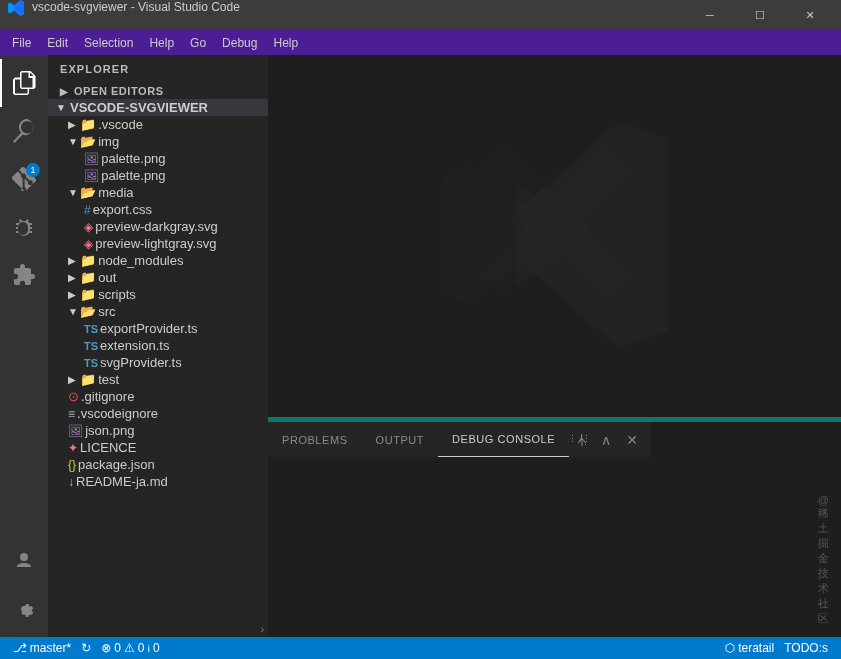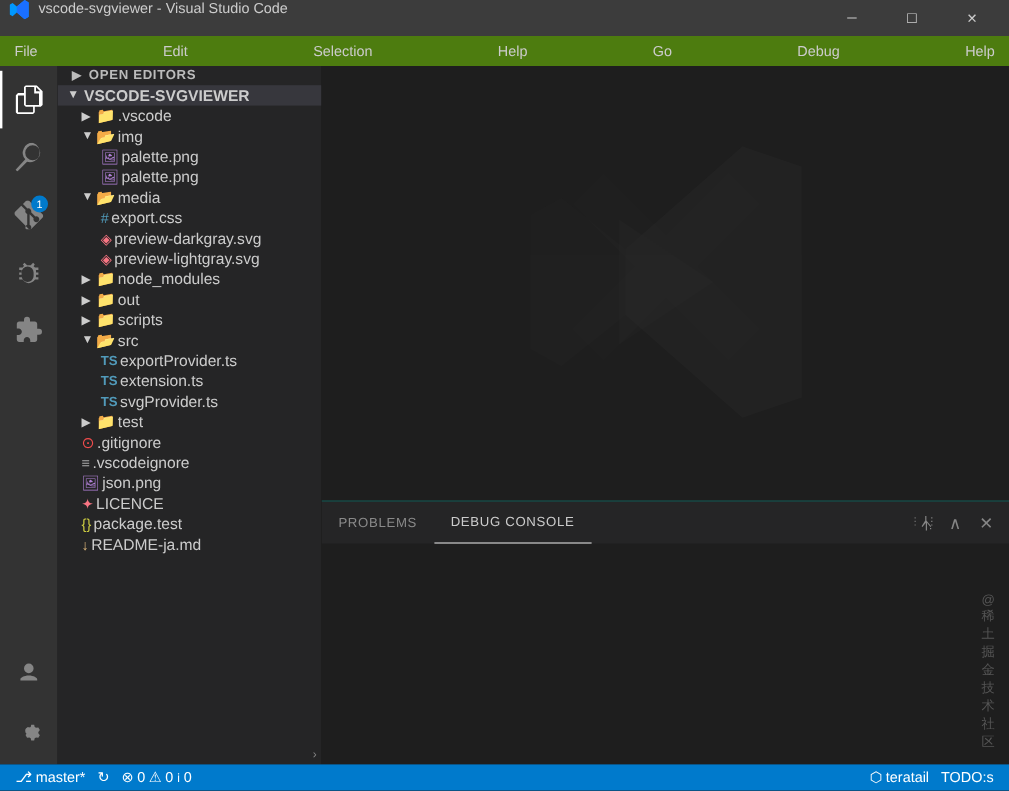--- a/index.html
+++ b/index.html
@@ -44,27 +44,26 @@
       display: flex;
       align-items: center;
       justify-content: center;
       cursor: pointer;
       font-size: 11px;
       color: #cccccc;
     }
 
     
     .menu-bar {
-      background: #4d7c0f;
+      background: #4c1d95;
       height: 25px;
       display: flex;
       align-items: center;
       padding: 0 4px;
       flex-shrink: 0;
-      justify-content: space-between;
     }
     .menu-item {
       padding: 2px 8px;
       cursor: pointer;
       font-size: 12px;
       color: #cccccc;
       height: 100%;
       display: flex;
       align-items: center;
     }
@@ -218,23 +217,23 @@
     }
     .vscode-logo svg {
       width: 260px;
       height: 260px;
     }
 
     
     .panel {
       height: 220px;
       background: #1e1e1e;
-      border-top: 1px solid #0f766e;
-      display: flex;
-      flex-direction: column;
+      border-top: 5px solid #0f766e;
+      display: flex;
+      flex-direction: row;
     }
     .panel-tabs {
       display: flex;
       align-items: center;
       background: #252526;
       height: 35px;
       flex-shrink: 0;
     }
     .panel-tab {
       padding: 0 14px;
@@ -366,20 +365,21 @@
       </svg>
     </div>
     <div class="activity-icon" style="margin-bottom:4px">
       <svg width="20" height="20" viewBox="0 0 20 20" fill="currentColor">
         <path d="M10 13a3 3 0 1 0 0-6 3 3 0 0 0 0 6zm7.94-2.06l1.28-1.57-1.28-2.22-2.01.27a5.98 5.98 0 0 0-1.03-.6L14.5 5h-2.5l-.4 1.82a5.98 5.98 0 0 0-1.03.6L8.56 7.15 7.28 9.37l1.28 1.57c-.03.35-.03.7 0 1.06L7.28 13.57l1.28 2.22 2.01-.27c.32.22.67.42 1.03.6L12 18h2.5l.4-1.82c.36-.18.71-.37 1.03-.6l2.01.27 1.28-2.22-1.28-1.57c.03-.36.03-.71 0-1.06z"></path>
       </svg>
     </div>
   </div>
 
   <div class="sidebar">
+    <div class="sidebar-header">Explorer</div>
     <div class="sidebar-scroll">
 
       <div class="tree-section-header">
         <span class="tree-arrow">▶</span>
         <span>OPEN EDITORS</span>
       </div>
 
       <div class="tree-root">
         <span class="tree-arrow" style="margin-right:4px; font-size:10px;">▼</span>
         <span>VSCODE-SVGVIEWER</span>
@@ -476,21 +476,21 @@
       <div class="tree-item tree-indent-1">
         <span class="file-icon file-icon-png">🖼</span>
         <span>json.png</span>
       </div>
       <div class="tree-item tree-indent-1">
         <span class="file-icon" style="color:#f97583;">✦</span>
         <span>LICENCE</span>
       </div>
       <div class="tree-item tree-indent-1">
         <span class="file-icon" style="color:#cbcb41;">{}</span>
-        <span>package.test</span>
+        <span>package.json</span>
       </div>
       <div class="tree-item tree-indent-1">
         <span class="file-icon" style="color:#dcb67a;">↓</span>
         <span>README-ja.md</span>
       </div>
     </div>
     <div class="sidebar-bottom-bar">
       <span class="sidebar-resize-arrow">›</span>
     </div>
   </div>
@@ -507,20 +507,21 @@
           <polygon points="30,15 50,35 70,15 80,25 60,45 80,65 70,75 50,55 30,75 20,65 40,45 20,25" fill="#cccccc" opacity="0.12"></polygon>
 
           <polygon points="35,30 65,50 35,70" fill="#cccccc" opacity="0.2"></polygon>
         </svg>
       </div>
     </div>
 
     <div class="panel">
       <div class="panel-tabs">
         <div class="panel-tab">PROBLEMS</div>
+        <div class="panel-tab">OUTPUT</div>
         <div class="panel-tab active">DEBUG CONSOLE</div>
         <div class="panel-tab-spacer"></div>
         <div class="panel-tab-actions">
           <div class="panel-action-btn" title="Filter">
             <svg width="16" height="16" viewBox="0 0 16 16" fill="currentColor">
               <path d="M6 10.5l.7.7 2.8-3.5V14h1V7.7l2.8 3.5.7-.7L10 5.8V2H9v3.8L6 10.5zM0 3h1v1H0V3zm0 3h1v1H0V6zm0 3h1v1H0V9zm13 3h1v1h-1v-1zm1-3h1v1h-1V9zm0-3h1v1h-1V6zm0-3h1v1h-1V3z"></path>
             </svg>
           </div>
           <div class="panel-action-btn" title="Collapse">∧</div>
           <div class="panel-action-btn" title="Close">✕</div>

